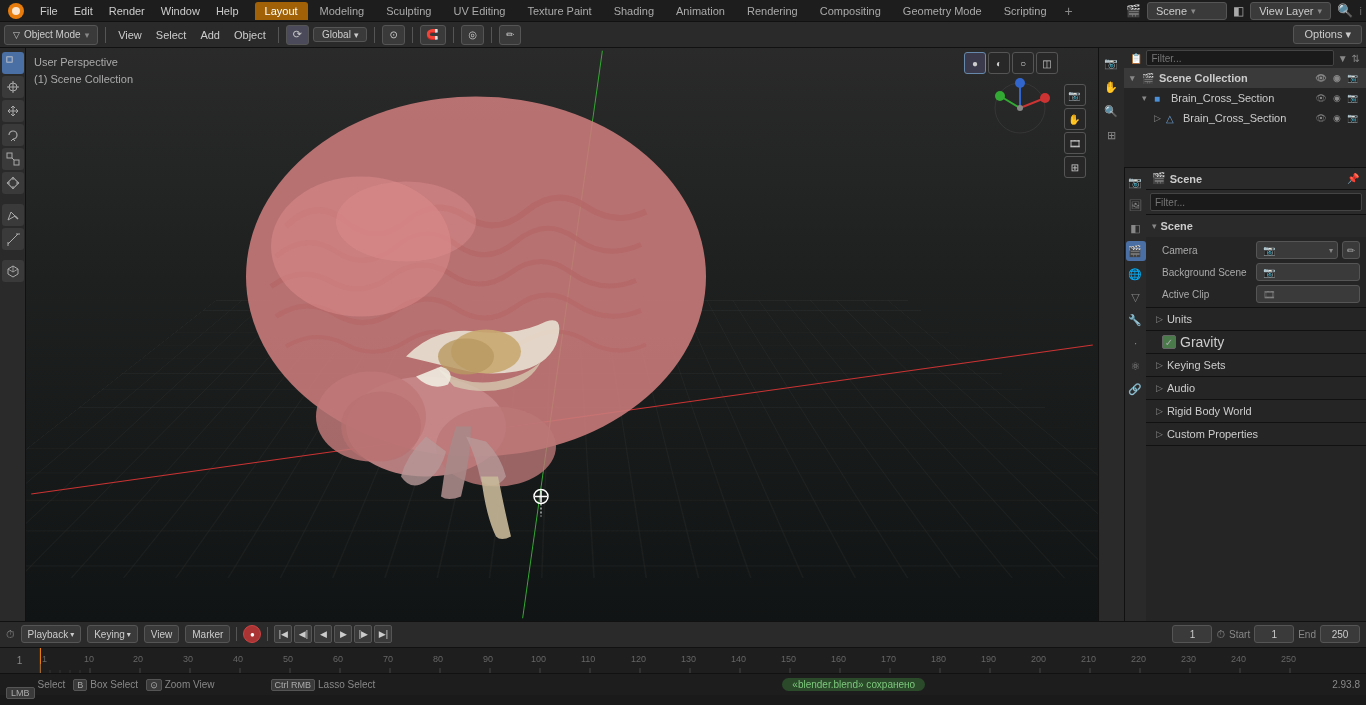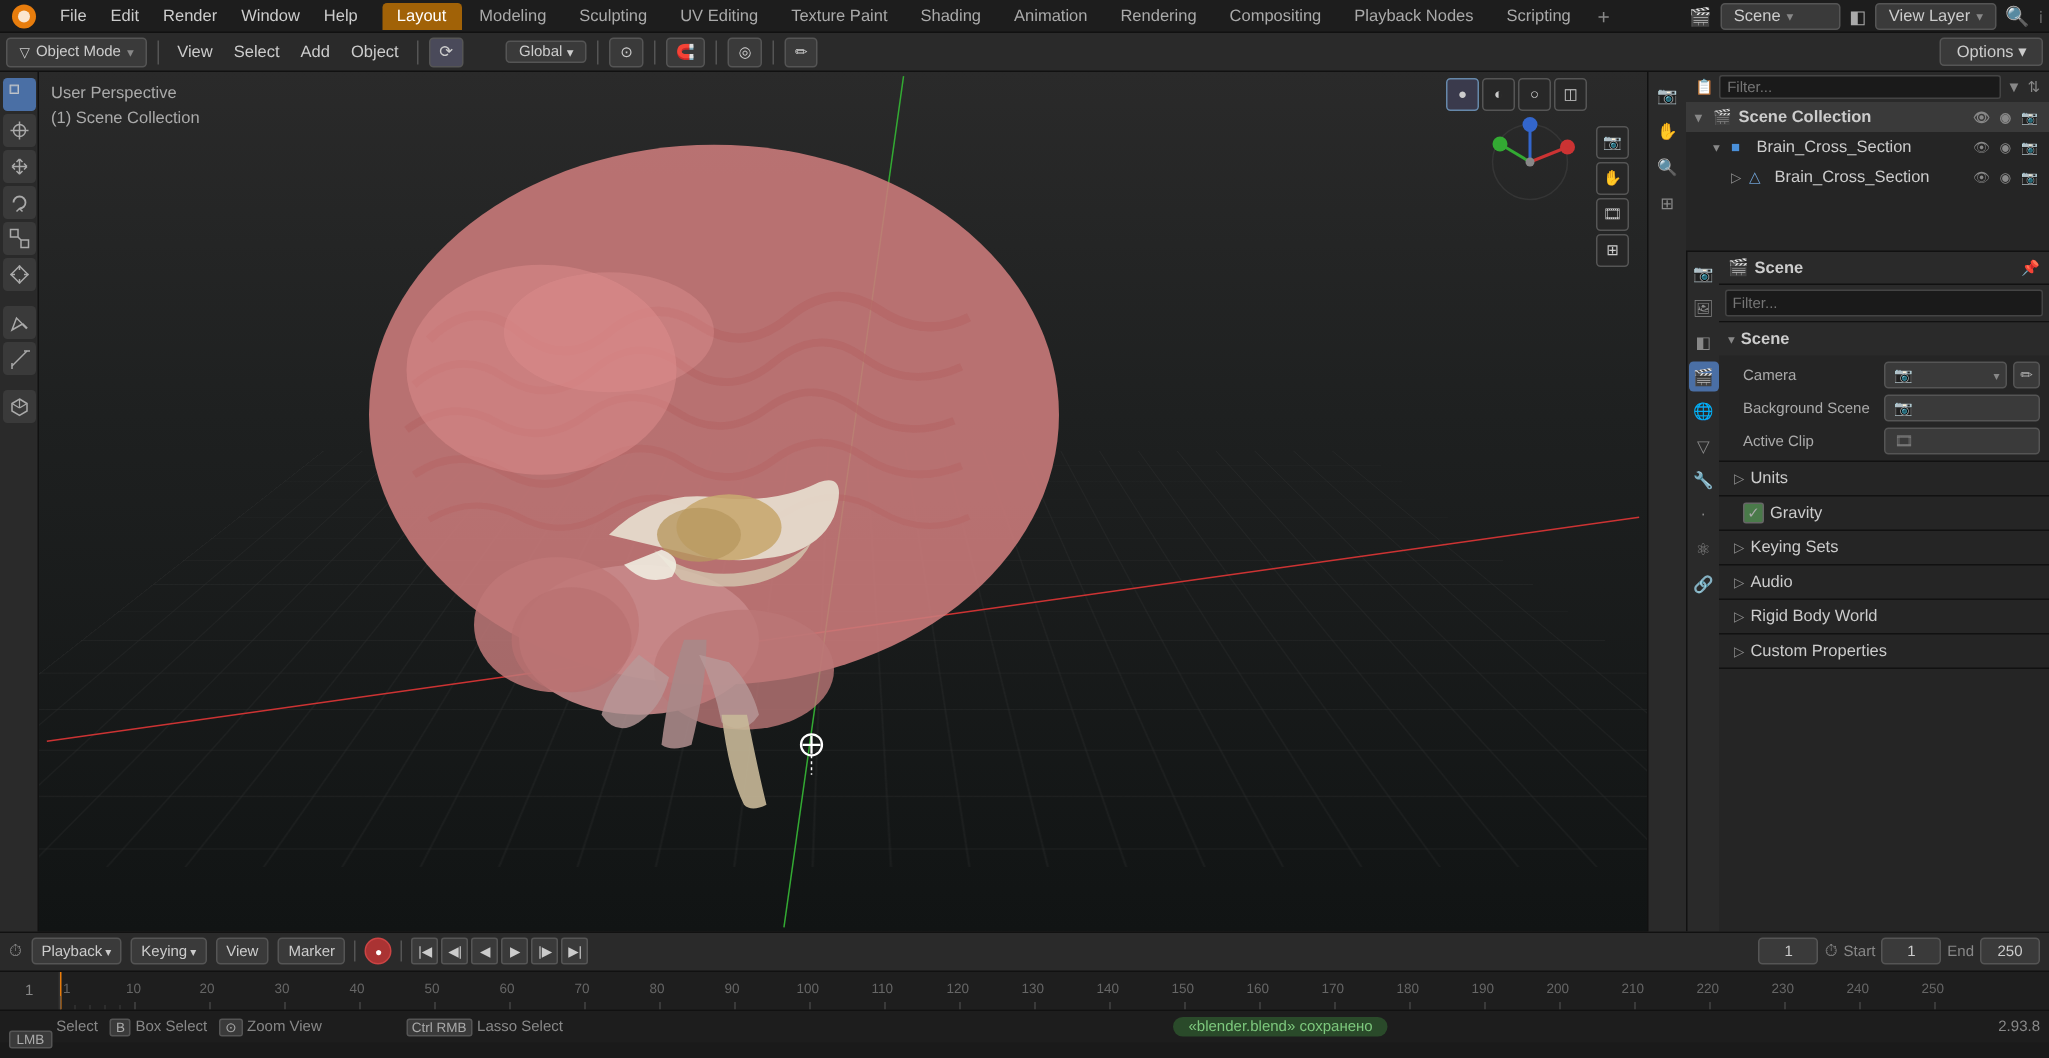--- a/index.html
+++ b/index.html
@@ -97,21 +97,20 @@
       background: #3a3a3a;
       border: 1px solid #555;
       border-radius: 3px;
       padding: 1px 8px;
       color: #ccc;
       font-size: 10px;
       cursor: pointer;
       display: flex;
       align-items: center;
       gap: 3px;
-      margin-left: 24px;
     }
     .options-btn {
       margin-left: auto;
       background: #3a3a3a;
       border: 1px solid #555;
       border-radius: 3px;
       padding: 2px 10px;
       color: #ccc;
       font-size: 11px;
       cursor: pointer;
@@ -375,21 +374,21 @@
       width: 14px; height: 14px;
       background: #4a7a4a;
       border: 1px solid #666;
       border-radius: 2px;
       display: flex; align-items: center; justify-content: center;
       cursor: pointer;
       font-size: 10px;
       color: #aaa;
     }
     .checkbox-label {
-      font-size: 11px;
+      font-size: 14px;
       color: #ccc;
     }
     .collapsible-row {
       display: flex;
       align-items: center;
       padding: 2px 6px 2px 10px;
       height: 22px;
       cursor: pointer;
       gap: 4px;
     }
@@ -628,21 +627,21 @@
   <div class="workspace-tabs">
     <div class="workspace-tab active">Layout</div>
     <div class="workspace-tab">Modeling</div>
     <div class="workspace-tab">Sculpting</div>
     <div class="workspace-tab">UV Editing</div>
     <div class="workspace-tab">Texture Paint</div>
     <div class="workspace-tab">Shading</div>
     <div class="workspace-tab">Animation</div>
     <div class="workspace-tab">Rendering</div>
     <div class="workspace-tab">Compositing</div>
-    <div class="workspace-tab">Playback Nodes</div>
+    <div class="workspace-tab">Geometry Mode</div>
     <div class="workspace-tab">Scripting</div>
     <div class="plus-btn">+</div>
   </div>
   <div class="menu-right">
     <div style="font-size:12px;color:#aaa;">🎬</div>
     <div class="scene-dropdown">
       <span>Scene</span>
         <span style="font-size:9px;color:#888;">▾</span>
     </div>
     <div style="font-size:12px;color:#aaa;">◧</div>

